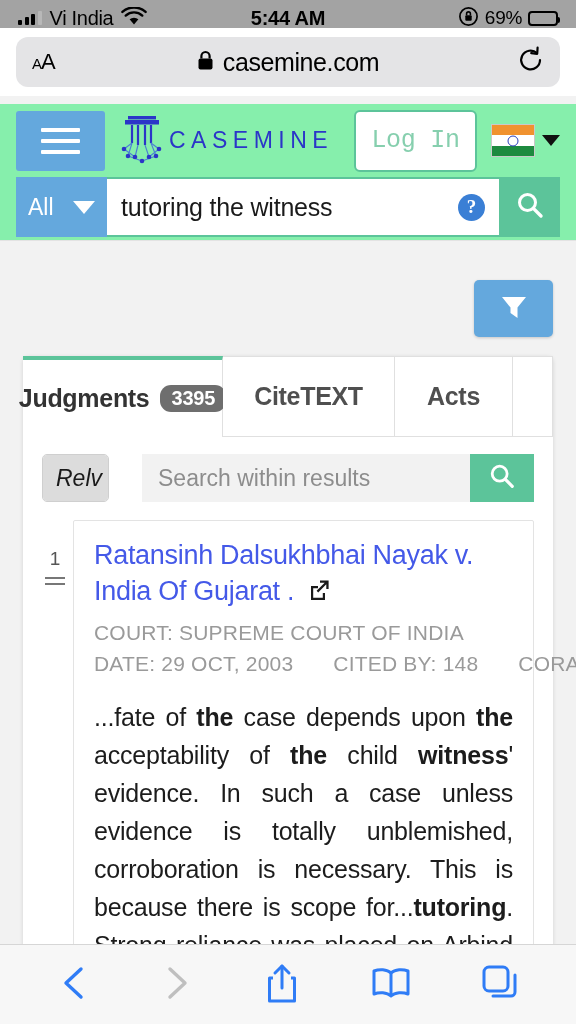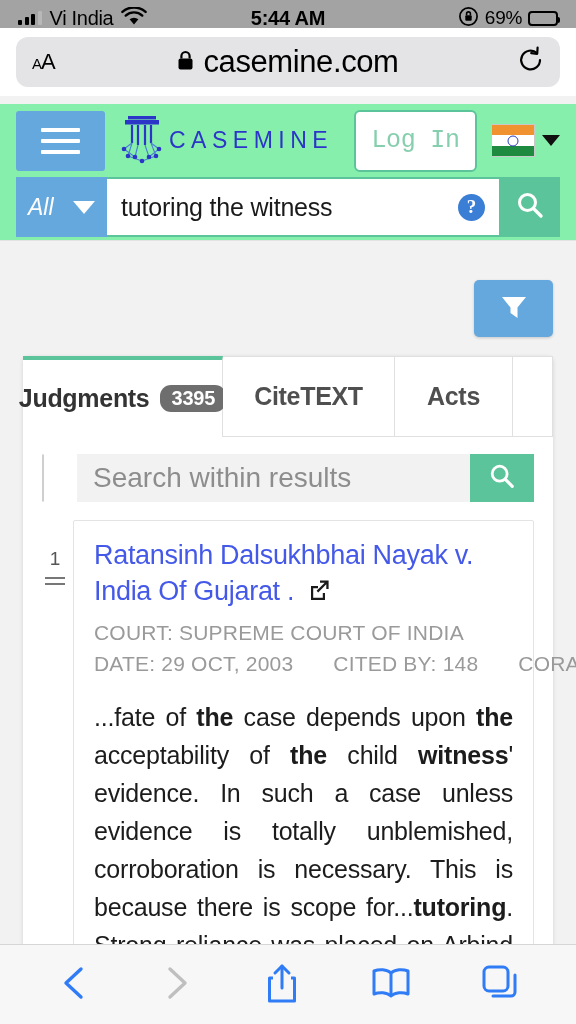--- a/index.html
+++ b/index.html
@@ -44,21 +44,21 @@
     background:#ffffff; display:flex; align-items:center; padding:0 16px;
   }
   .urlbar {
     flex:1; height:50px; background:#e4e4e6; border-radius:12px;
     display:flex; align-items:center; padding:0 16px; position:relative;
   }
   .aa { font-size:22px; color:#000; letter-spacing:-1px; }
   .aa small{ font-size:15px; }
   .url-center{ position:absolute; left:0; right:0; display:flex;
     align-items:center; justify-content:center; gap:9px; }
-  .url-text{ font-size:31px; color:#000; letter-spacing:-0.4px; }
+  .url-text{ font-size:25px; color:#000; letter-spacing:-0.4px; }
   .reload{ margin-left:auto; font-size:26px; color:#000; line-height:1; }
 
   
   .site-header{
     position:absolute; top:104px; left:0; width:576px; height:137px;
     background:#86efac; border-bottom:1px solid #e3e3e3;
   }
   .hdr-row1{ display:flex; align-items:center; height:73px; padding:0 16px; gap:0; }
   .burger{
     width:89px; height:60px; background:#64a8dd; border-radius:3px;
@@ -86,21 +86,21 @@
     width:11px; height:11px; border:1.6px solid #2a3fbd; border-radius:50%; }
   .caret-dn{ width:0;height:0;border-left:9px solid transparent;
     border-right:9px solid transparent; border-top:11px solid #111; }
 
   
   .hdr-row2{ display:flex; padding:0 16px; height:60px; }
   .scope{
     width:91px; background:#64a8dd; display:flex; align-items:center;
     justify-content:space-between; padding:0 12px; flex:0 0 auto;
   }
-  .scope .lbl{ font-size:23px; color:#fff;font-style:italic; }
+  .scope .lbl{ font-size:23px; color:#fff; }
   .scope .tri{ width:0;height:0;border-left:11px solid transparent;
     border-right:11px solid transparent; border-top:13px solid #fff; }
   .qinput{
     flex:1; background:#fff; border-top:2px solid #5cc49a;
     border-bottom:2px solid #5cc49a; display:flex; align-items:center;
     padding:0 14px;
   }
   .qinput .val{ font-size:25px; color:#1a1a1a; letter-spacing:-0.2px; }
   .qhelp{
     margin-left:auto; width:27px; height:27px; border-radius:50%;
@@ -153,21 +153,21 @@
   .toolbar{ display:flex; align-items:center; padding:17px 19px 0 19px; gap:0; }
   .sortgroup{ display:flex; border:1px solid #cfcfcf; border-radius:5px;
     overflow:hidden; height:48px; }
   .sortbtn{ display:flex; align-items:center; justify-content:center;
     padding:0 13px; font-size:23px; color:#4a4a4a; background:#fff;
     border-right:1px solid #cfcfcf; }
   .sortbtn:last-child{ border-right:none; }
   .sortbtn.active{ background:#dcdcdc; color:#1a1a1a;font-style:italic; }
   .within{ margin-left:33px; display:flex; height:48px; flex:1; }
   .within input{
-    flex:1; border:none; background:#f2f2f2; padding:0 16px; font-size:28px;
+    flex:1; border:none; background:#f2f2f2; padding:0 16px; font-size:23px;
     color:#8d8d8d; font-family:"Liberation Sans", sans-serif; min-width:0;
   }
   .within input::placeholder{ color:#8d8d8d; }
   .within .wbtn{ width:64px; background:#5cc49a; display:flex;
      align-items:center; justify-content:center; flex:0 0 auto; }
 
   
   .result-wrap{ display:flex; padding:18px 19px 0 14px; }
   .rindex{ width:36px; flex:0 0 auto; padding-top:28px; text-align:center; }
   .rindex .num{ font-size:19px; color:#555; }

